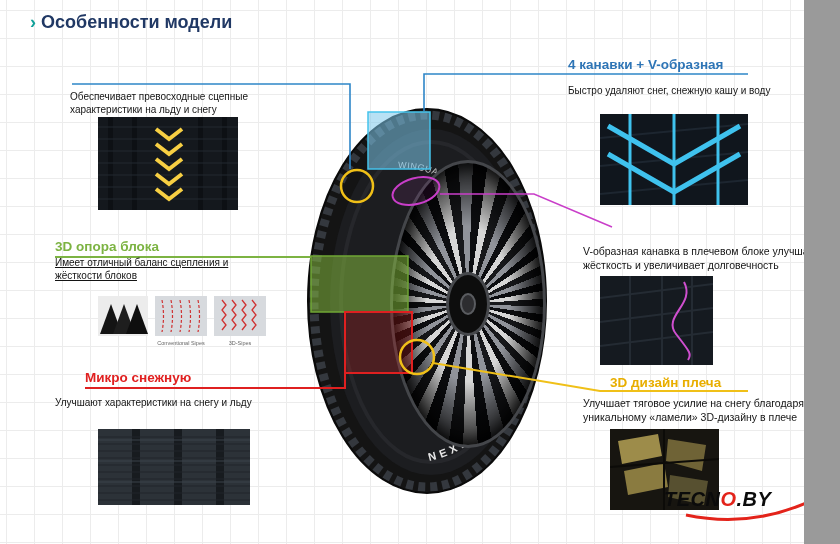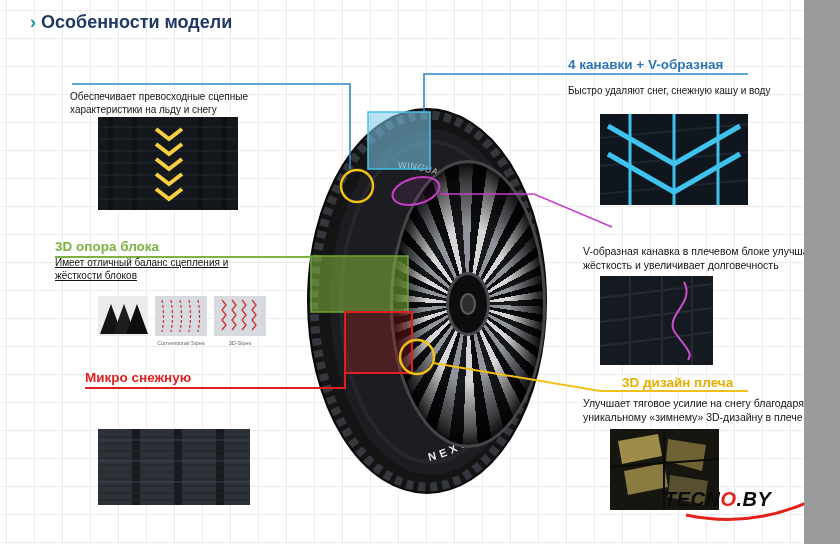--- a/index.html
+++ b/index.html
@@ -14,21 +14,21 @@
   }
   .page-title{position:absolute;left:30px;top:12px;font-size:18px;font-weight:bold;color:#203864;z-index:6;}
   .page-title .chev{color:#12a19a;margin-right:5px;font-weight:bold;}
   .f-title{position:absolute;font-weight:bold;font-size:13.5px;line-height:1.3;z-index:6;}
   .f-desc{position:absolute;font-size:10px;line-height:1.3;color:#141414;z-index:6;}
   .f-desc.small{font-size:10.5px;margin-left:30px;}
   .c-blue{color:#2e75b6;}
   .c-green{color:#7cb342;}
   .c-magenta{color:#bf3fbf;}
   .c-red{color:#e02020;}
-  .c-yellow{color:#e8ae00;margin-left:12px;}
+  .c-yellow{color:#e8ae00;}
   .panel{position:absolute;z-index:4;}
   .overlay{position:absolute;left:0;top:0;z-index:5;pointer-events:none;}
   .tire-svg{position:absolute;left:306px;top:107px;z-index:2;}
   .rim{
     position:absolute;left:390px;top:160px;width:156px;height:288px;border-radius:50%;z-index:3;
     box-sizing:border-box;border:3px solid #44464a;
     background:
       radial-gradient(closest-side, #0c0c0c 0 13%, rgba(0,0,0,0) 14% 55%, rgba(0,0,0,.45) 78%, rgba(0,0,0,.78) 100%),
       repeating-conic-gradient(from 8deg, #d6d6d6 0deg 6deg, #17181b 6deg 12deg, #90939a 12deg 18deg, #0c0d10 18deg 24deg);
     box-shadow:inset 0 0 20px #000;
@@ -153,20 +153,21 @@
     <g stroke="#cf3232" stroke-width="1.3" fill="none">
       <path d="M124,4 l4,5 l-4,5 l4,5 l-4,5 l4,5 l-4,5"></path>
       <path d="M134,4 l4,5 l-4,5 l4,5 l-4,5 l4,5 l-4,5"></path>
       <path d="M144,4 l4,5 l-4,5 l4,5 l-4,5 l4,5 l-4,5"></path>
       <path d="M154,4 l4,5 l-4,5 l4,5 l-4,5 l4,5 l-4,5"></path>
     </g>
     <text x="142" y="49" font-size="5.5" fill="#666" text-anchor="middle">3D-Sipes</text>
   </svg>
 
   <div class="f-title c-red" style="left:85px;top:369px;width:200px;">Микро снежную</div>
+  <div class="f-desc" style="left:55px;top:396px;width:225px;">Улучшают характеристики на снегу и льду</div>
   <svg class="panel" style="left:98px;top:429px;" width="152" height="76" viewBox="0 0 152 76">
     <rect width="152" height="76" fill="#2c3238"></rect>
     <rect x="34" y="0" width="8" height="76" fill="#171b1f"></rect>
     <rect x="76" y="0" width="8" height="76" fill="#171b1f"></rect>
     <rect x="118" y="0" width="8" height="76" fill="#171b1f"></rect>
     <g stroke="#20252b" stroke-width="1">
       <line x1="0" y1="8" x2="152" y2="8"></line>
         <line x1="0" y1="15" x2="152" y2="15"></line>
       <line x1="0" y1="22" x2="152" y2="22"></line>
         <line x1="0" y1="29" x2="152" y2="29"></line>
@@ -178,21 +179,21 @@
         <line x1="0" y1="71" x2="152" y2="71"></line>
     </g>
     <g stroke="#3b434b" stroke-width="1">
       <line x1="0" y1="11" x2="152" y2="11"></line>
         <line x1="0" y1="32" x2="152" y2="32"></line>
       <line x1="0" y1="53" x2="152" y2="53"></line>
     </g>
   </svg>
 
   <div class="f-title c-yellow" style="left:610px;top:374px;width:200px;">3D дизайн плеча</div>
-  <div class="f-desc small" style="left:553px;top:397px;width:258px;">Улучшает тяговое усилие на снегу благодаря уникальному «зимнему» 3D-дизайну в плече</div>
+  <div class="f-desc small" style="left:553px;top:397px;width:258px;">Улучшает тяговое усилие на снегу благодаря уникальному «ламели» 3D-дизайну в плече</div>
   <svg class="panel" style="left:610px;top:429px;" width="109" height="81" viewBox="0 0 109 81">
     <rect width="109" height="81" fill="#171510"></rect>
     <g>
       <polygon points="8,12 48,5 52,27 12,35" fill="#9d8c4a"></polygon>
       <polygon points="14,42 54,34 58,58 18,66" fill="#8a7b40"></polygon>
       <polygon points="58,10 96,16 92,42 56,32" fill="#6f6336"></polygon>
       <polygon points="60,46 98,52 94,76 58,68" fill="#575030"></polygon>
     </g>
     <g stroke="#0c0b08" stroke-width="2">
       <line x1="0" y1="38" x2="109" y2="30"></line>

